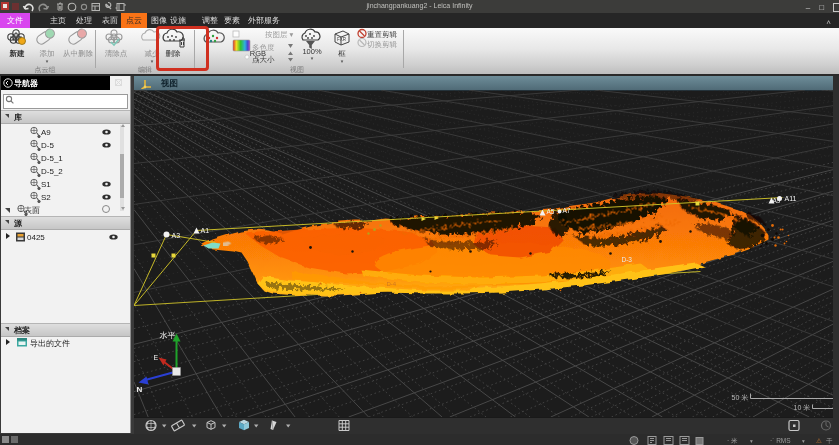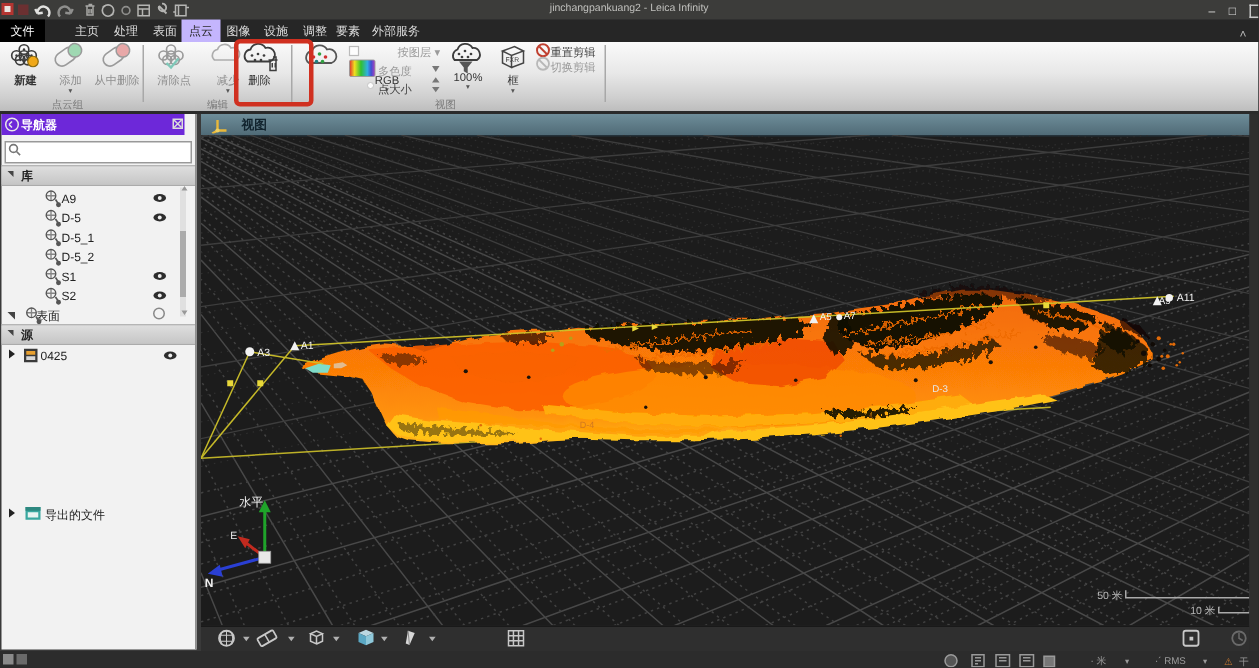--- a/index.html
+++ b/index.html
@@ -5,36 +5,36 @@
 body{width:839px;height:445px;overflow:hidden;position:relative;
  font-family:"Liberation Sans",sans-serif;background:#3a3a3a;}
 .abs{position:absolute;}
 
 #titlebar{left:0;top:0;width:839px;height:13px;background:#3c3c3a;}
 #title{left:0;top:2px;width:839px;text-align:center;font-size:7px;color:#c0c0bd;}
 #wctl{right:6px;top:3px;color:#dadada;font-size:8px;letter-spacing:9px;}
 
 #tabstrip{left:0;top:13px;width:839px;height:15px;background:#262626;}
 .tab{position:absolute;top:13px;height:15px;line-height:16px;font-size:8px;color:#dcdcdc;text-align:center;}
-#tabfile{left:0px;width:30px;background:#000000;color:#fff;}
-#tabactive{background:#c4b5fd;color:#2a2a2a;}
+#tabfile{left:0px;width:30px;background:#d946ef;color:#fff;}
+#tabactive{background:#f97316;color:#2a2a2a;}
 #ribcaret{right:8px;top:2px;color:#bbb;font-size:8px;}
 
 #ribbon{left:0;top:28px;width:839px;height:46px;background:linear-gradient(#fafafa,#e8e8e8 45%,#cfcfcf 80%,#bdbdbd);border-bottom:2px solid #2a2a2a;}
 .rsep{position:absolute;top:2px;height:38px;width:1px;background:#a8a8a8;}
 .rbtn{position:absolute;top:0;text-align:center;font-size:7.5px;color:#333;}
 .rbtn.dis{color:#8f8f8f;}
 .rlabel{position:absolute;top:37px;font-size:7px;color:#7a7a7a;text-align:center;}
 .rcaret{font-size:5px;color:#555;display:block;line-height:4px;}
 #redbox{left:156px;top:-2px;width:47px;height:39px;border:3px solid #d03020;border-radius:4px;z-index:5;}
 .stext{position:absolute;font-size:7.5px;color:#9a9a9a;}
 .stext.en{color:#444;}
 
 #lpanel{left:1px;top:76px;width:129px;height:357px;background:#f2f2f2;border-right:1px solid #8f8f8f;}
-#navhdr{left:0;top:0;width:122px;height:14px;background:#6d28d9;color:#fff;}
+#navhdr{left:0;top:0;width:109px;height:14px;background:#000000;color:#fff;}
 #navhdr .t{position:absolute;left:13px;top:2px;font-size:8px;font-weight:bold;color:#fff;}
 #searchbox{left:2px;top:18px;width:123px;height:13px;background:#fff;border:1px solid #999;}
 .sechdr{position:absolute;left:0;width:129px;height:12px;background:linear-gradient(#dedede,#c6c6c6);border-top:1px solid #b5b5b5;border-bottom:1px solid #ababab;font-size:8px;font-weight:bold;color:#222;}
 .sechdr .tri{position:absolute;left:4px;top:3px;width:0;height:0;border-left:4px solid transparent;border-top:4px solid #444;}
 .sechdr .tx{position:absolute;left:13px;top:1px;}
 .row{position:absolute;height:13px;font-size:8px;color:#222;line-height:13px;}
 #lscroll{left:119px;top:49px;width:4px;height:86px;background:#e0e0e0;}
 #lscrollthumb{left:119px;top:78px;width:4px;height:44px;background:#ababab;}
 
 #vp{left:134px;top:76px;width:699px;height:358px;background:#1c1c1c;}
@@ -81,21 +81,21 @@
 <div class="abs" id="wctl" style="position:absolute;">–□</div>
 <div class="abs" style="left:833px;top:3px;width:5px;height:7px;border:1px solid #c8c8c8;border-right:none;"></div>
 
 <div class="abs" id="tabstrip"></div>
 <div class="tab" id="tabfile">文件</div>
 <div class="tab" style="left:44px;width:28px;">主页</div>
 <div class="tab" style="left:70px;width:28px;">处理</div>
 <div class="tab" style="left:96px;width:28px;">表面</div>
 <div class="tab" id="tabactive" style="left:121px;width:26px;">点云</div>
 <div class="tab" style="left:145px;width:28px;">图像</div>
-<div class="tab" style="left:170px;width:28px;">设施</div>
+<div class="tab" style="left:158px;width:28px;text-align:right;">设施</div>
 <div class="tab" style="left:196px;width:28px;">调整</div>
 <div class="tab" style="left:219px;width:26px;">要素</div>
 <div class="tab" style="left:244px;width:40px;">外部服务</div>
 <div class="tab" id="ribcaret" style="top:15px;background:none;">˄</div>
 
 <div class="abs" id="ribbon">
   <div class="rsep" style="left:95px;"></div>
   <div class="rsep" style="left:194px;"></div>
   <div class="rsep" style="left:403px;"></div>
   <div id="redbox" class="abs"></div>
@@ -219,20 +219,24 @@
   <div class="row" style="left:40px;top:102px;">S1</div>
   <div class="row" style="left:40px;top:115px;">S2</div>
   <div class="row" style="left:23px;top:128px;">表面</div>
   <div class="abs" id="lscroll"></div>
   <div class="abs" id="lscrollthumb"></div>
   <div class="sechdr" style="top:140px;">
       <span class="tri"></span>
       <span class="tx">源</span>
     </div>
   <div class="row" style="left:26px;top:155px;">0425</div>
+  <div class="sechdr" style="top:247px;">
+      <span class="tri"></span>
+      <span class="tx">档案</span>
+    </div>
   <div class="row" style="left:29px;top:261px;text-align:center;">导出的文件</div>
 </div>
 <svg class="abs" style="left:1px;top:76px;" width="129" height="357" id="lpicons">
     <circle cx="7" cy="7" r="4.2" fill="none" stroke="#e8e8e8" stroke-width="1"></circle>
     <path d="M5 7 l2 -2 M5 7 l2 2" stroke="#e8e8e8" stroke-width="1" fill="none"></path>
     <g stroke="#dcdcdc" stroke-width="1" fill="none">
       <path d="M115 4 l5 5 M120 4 l-5 5"></path>
       <rect x="114.5" y="3.5" width="6" height="6"></rect>
     </g>
     <circle cx="8" cy="23" r="2.6" fill="none" stroke="#777" stroke-width="1.1"></circle>

